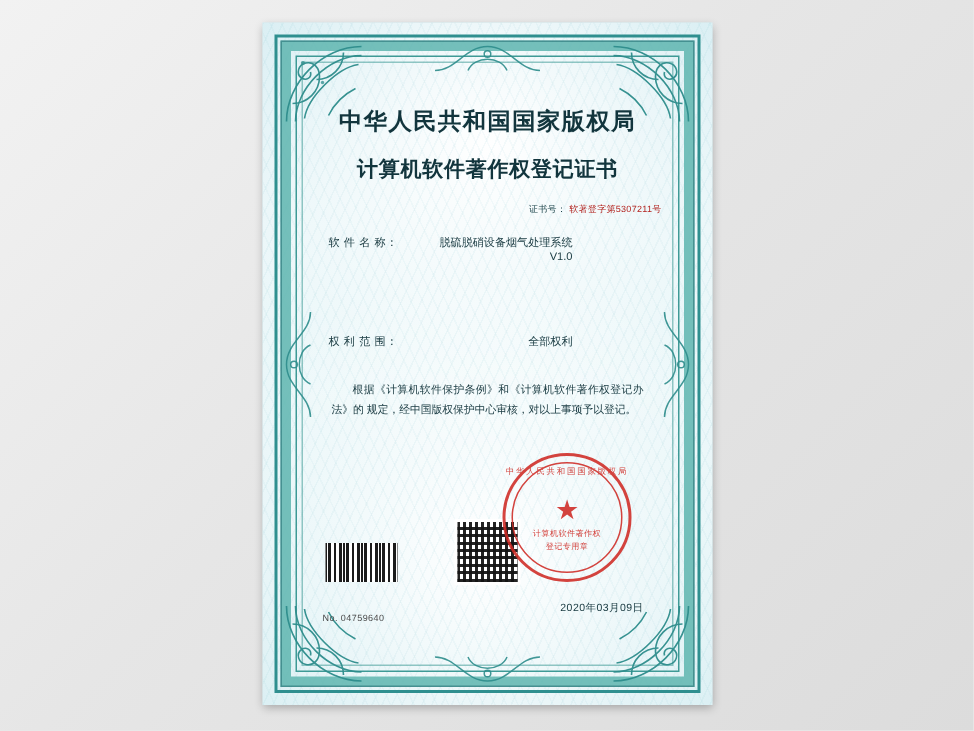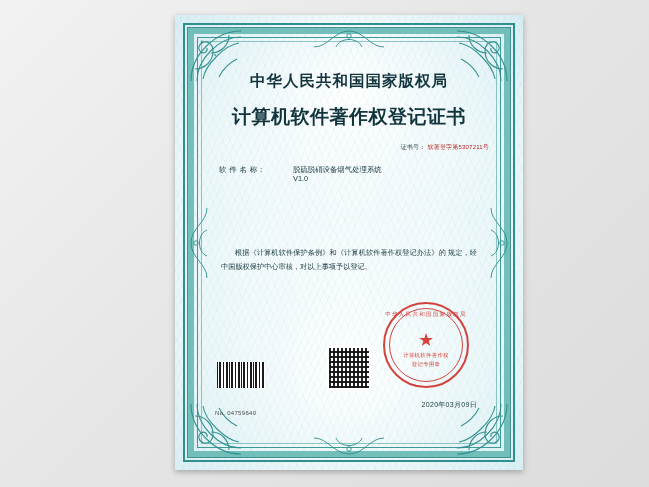--- a/index.html
+++ b/index.html
@@ -17,21 +17,21 @@
     position: relative;
     width: 649px;
     height: 487px;
     background: linear-gradient(135deg, #f2f2f2 0%, #e6e6e6 45%, #dcdcdc 100%);
   }
   
   #cert {
     position: absolute;
     left: 175px;
     top: 15px;
-    width: 348px;
+    width: 300px;
     height: 455px;
     background: #d8eef2;
     box-shadow: 0 2px 6px rgba(0,0,0,0.28);
     overflow: hidden;
   }
   
   .bg-wash {
     position: absolute;
     inset: 0;
     background:
@@ -117,21 +117,21 @@
     font-family: "Liberation Serif", serif;
     font-size: 15.5px;
     font-weight: bold;
     color: #12353d;
     letter-spacing: 1px;
   }
   .title2 {
     text-align: center;
     margin-top: 12px;
     font-family: "Liberation Serif", serif;
-    font-size: 19px;
+    font-size: 14px;
     font-weight: bold;
     color: #12353d;
     letter-spacing: 0.5px;
   }
   .certno {
     text-align: right;
     margin-top: 13px;
     padding-right: 4px;
     font-size: 6px;
     color: #1d4349;
@@ -154,20 +154,21 @@
     line-height: 1.25;
   }
   td.flabel {
     width: 74px;
     white-space: nowrap;
     letter-spacing: 0.4px;
   }
   td.fvalue {
     padding-left: 10px;
     white-space: nowrap;
+    text-align: right;
   }
   .spacer-row td { height: 9px; }
 
   .para {
     margin: 18px 16px 0 16px;
     font-size: 7.2px;
     line-height: 1.9;
     color: #17383f;
     text-align: justify;
     text-indent: 14px;
@@ -397,20 +398,24 @@
               <td></td>
             </tr>
         <tr class="spacer-row">
               <td></td>
               <td></td>
             </tr>
         <tr class="spacer-row">
               <td></td>
               <td></td>
             </tr>
+        <tr>
+          <td class="flabel">权 利 范 围：</td>
+          <td class="fvalue">全部权利</td>
+        </tr>
       </tbody>
         </table>
 
       <div class="para">
         <span class="q">根据《计算机软件保护条例》和《计算机软件著作权登记办法》的</span>
         <span class="q">规定，经中国版权保护中心审核，对以上事项予以登记。</span>
       </div>
 
       <div class="barcode"></div>
       <div class="barnum">No. 04759640</div>

